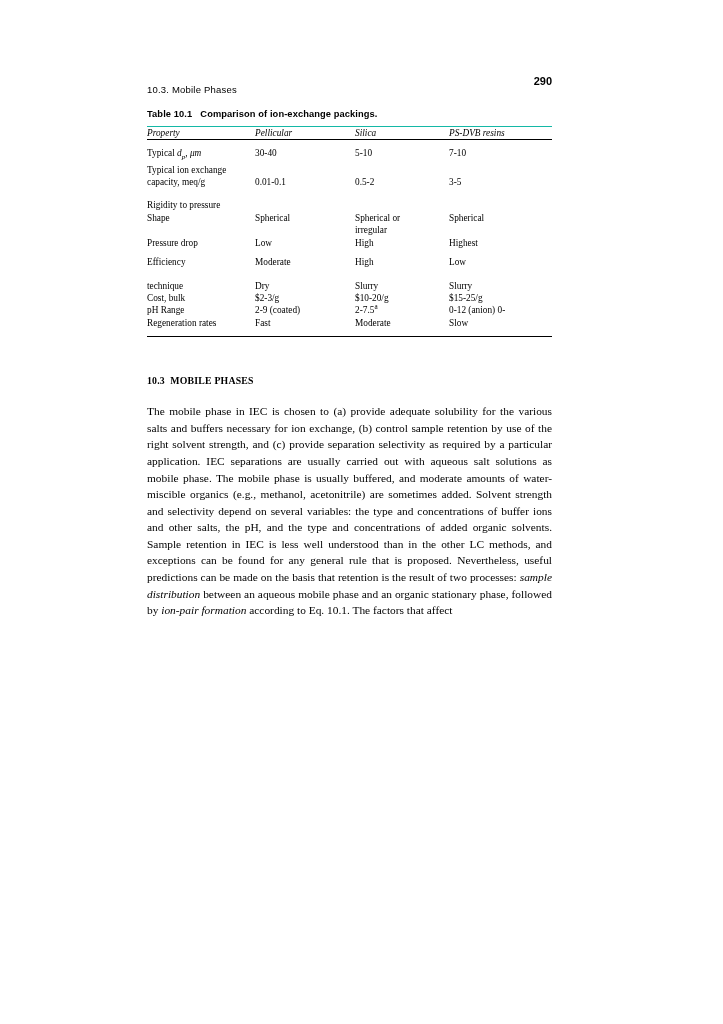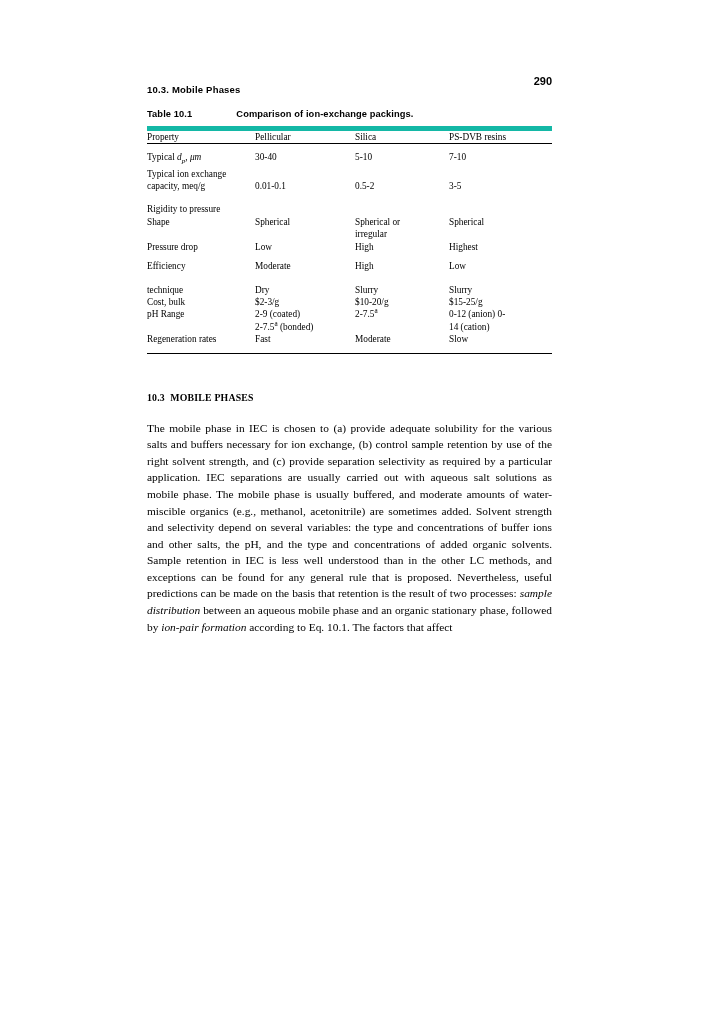--- a/index.html
+++ b/index.html
@@ -28,59 +28,59 @@
     width: 405px;
   }
   
   .head-row {
     position: relative;
     height: 16px;
   }
   .running-head {
     font-family: "Liberation Sans", sans-serif;
     font-size: 9.5px;
-    font-weight: bold;
+    font-weight: normal;
     letter-spacing: 0.2px;
   }
   .page-number {
     position: absolute;
     right: 0;
     top: -9px;
     font-family: "Liberation Sans", sans-serif;
     font-size: 11px;
     font-weight: bold;
   }
   .table-caption {
     font-family: "Liberation Sans", sans-serif;
     font-size: 9.3px;
     font-weight: bold;
     margin-top: 9px;
     letter-spacing: 0.1px;
   }
   .table-caption .cap-text {
     font-weight: bold;
-    margin-left: 36px;
   }
   
   table.iec {
     border-collapse: collapse;
     width: 405px;
     margin-top: 7px;
     font-size: 9.3px;
     font-family: "Liberation Serif", serif;
   }
   table.iec td, table.iec th {
     vertical-align: top;
     text-align: left;
     font-weight: normal;
     padding: 0;
     line-height: 12.4px;
   }
   .rule-top td {
-    border-top: 5px solid #14b8a6;
+    border-top: 1px solid #14b8a6;
+    font-style: italic;
   }
   .hdr td {
     padding-top: 3px;
     padding-bottom: 4px;
   }
   .rule-under td {
     border-bottom: 1px solid #000;
     height: 0;
     font-size: 0;
     line-height: 0;
@@ -246,26 +246,20 @@
           <td>$10-20/g</td>
           <td>$15-25/g</td>
         </tr>
 
         <tr class="rowpad">
           <td>pH Range</td>
           <td>2-9 (coated)</td>
           <td><span>2-7.5</span><sup>a</sup></td>
           <td>0-12 (anion) 0-</td>
         </tr>
-        <tr>
-          <td></td>
-          <td><span>2-7.5</span><sup>a</sup><span> (bonded)</span></td>
-          <td></td>
-          <td>14 (cation)</td>
-        </tr>
 
         <tr class="rowpad">
           <td>Regeneration rates</td>
           <td>Fast</td>
           <td>Moderate</td>
           <td>Slow</td>
         </tr>
 
         <tr>
             <td class="gap-small" colspan="4"></td>

